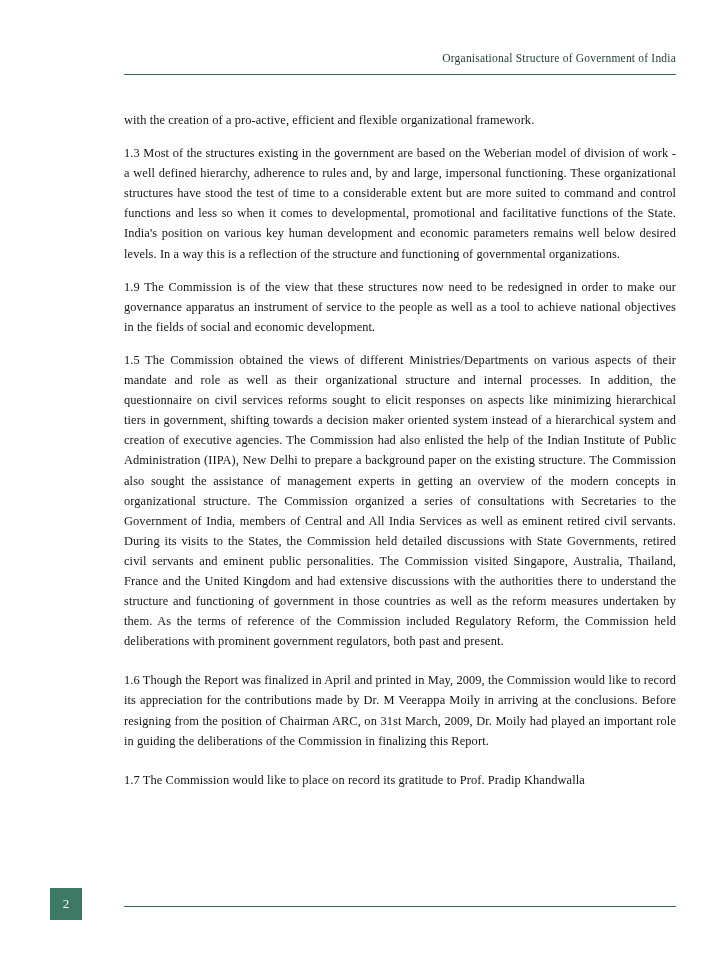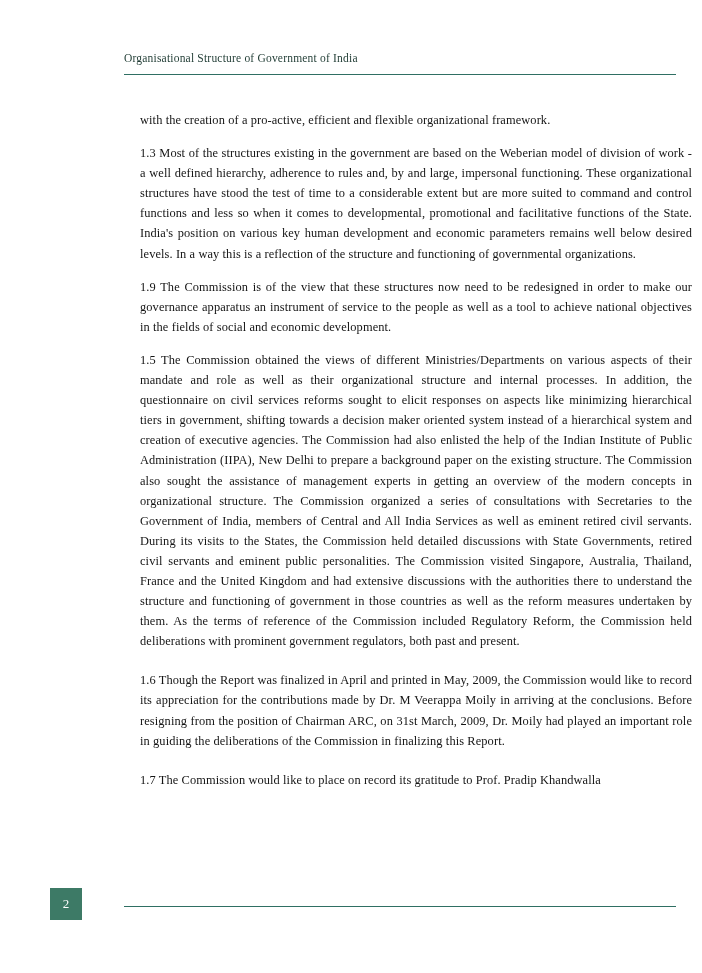--- a/index.html
+++ b/index.html
@@ -20,21 +20,21 @@
     position: absolute;
     inset: 0;
   }
 
   
   .header {
     position: absolute;
     top: 52px;
     left: 124px;
     width: 552px;
-    text-align: left;
+    text-align: right;
   }
   .header-title {
     font-size: 11.5px;
     letter-spacing: 0.2px;
     color: #1f3b33;
     font-family: "Liberation Serif", serif;
   }
   .header-rule {
     position: absolute;
     top: 74px;
@@ -65,21 +65,21 @@
     align-items: center;
     justify-content: center;
     font-size: 13px;
     font-family: "Liberation Serif", serif;
   }
 
   
   .content {
     position: absolute;
     top: 110px;
-    left: 140px;
+    left: 124px;
     width: 552px;
   }
   .para {
     font-size: 12.4px;
     line-height: 1.62;
     text-align: justify;
     text-justify: inter-word;
     margin: 0 0 13px 0;
     color: #141414;
     letter-spacing: 0.1px;

